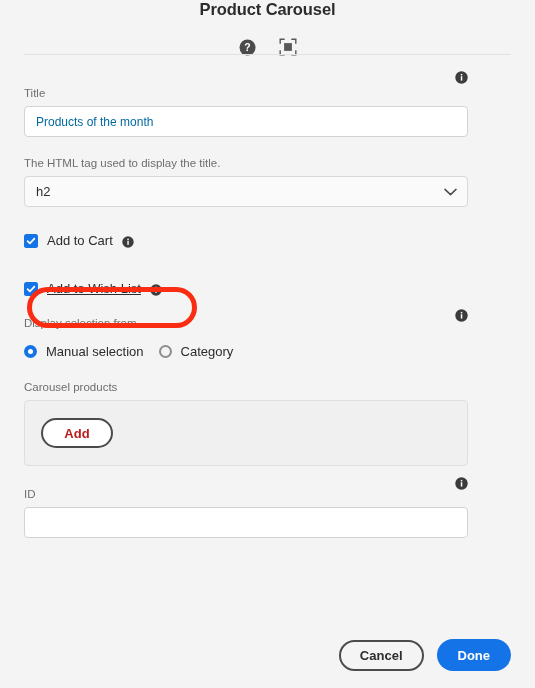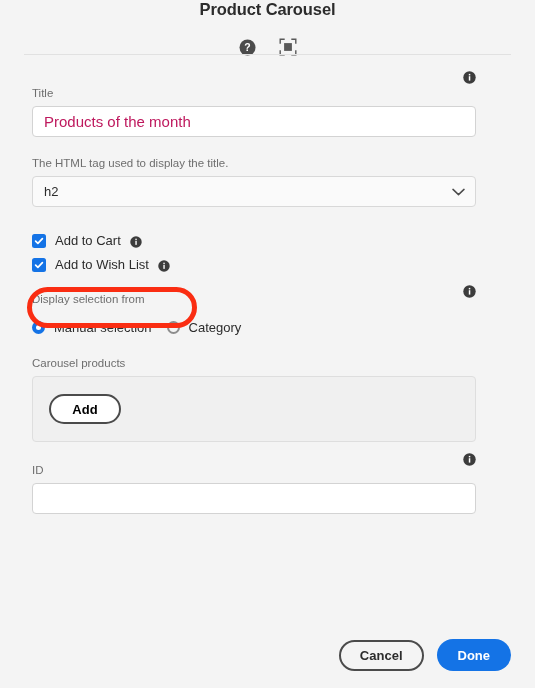--- a/index.html
+++ b/index.html
@@ -54,21 +54,21 @@
     height: 18px;
     display: inline-flex;
     align-items: center;
     justify-content: center;
     cursor: pointer;
   }
 
   
   .form-body {
     position: absolute;
-    left: 8px;
+    left: 0;
     top: 56px;
     width: 492px;
   }
   .field {
     position: relative;
     margin: 0 24px;
   }
   .field-label {
     font-size: 11.5px;
     color: #6e6e6e;
@@ -83,22 +83,22 @@
   }
 
   .text-input {
     box-sizing: border-box;
     width: 100%;
     height: 31px;
     background: #ffffff;
     border: 1px solid #d3d3d3;
     border-radius: 4px;
     font-family: "Liberation Sans", sans-serif;
-    font-size: 15px;
-    color: #be185d;
+    font-size: 12px;
+    color: #0369a1;
     padding: 0 11px;
     outline: none;
     display: flex;
     align-items: center;
   }
 
   .select-control {
     box-sizing: border-box;
     position: relative;
     width: 100%;
@@ -200,21 +200,21 @@
     padding-left: 16px;
   }
   .btn-outline {
     box-sizing: border-box;
     height: 30px;
     min-width: 72px;
     padding: 0 18px;
     border: 2px solid #4b4b4b;
     border-radius: 15px;
     background: #ffffff;
-    color: #000000;
+    color: #b91c1c;
     font-family: "Liberation Sans", sans-serif;
     font-size: 13px;
     font-weight: bold;
     display: inline-flex;
     align-items: center;
     justify-content: center;
     cursor: pointer;
   }
 
   
@@ -336,21 +336,21 @@
       <span style="display:inline-flex;">
         <svg width="12" height="12" viewBox="0 0 13 13">
           <circle cx="6.5" cy="6.5" r="6.2" fill="#3c3c3c"></circle>
           <rect x="5.8" y="5.2" width="1.5" height="4.4" fill="#ffffff"></rect>
           <rect x="5.8" y="2.9" width="1.5" height="1.5" fill="#ffffff"></rect>
         </svg>
       </span>
     </div>
   </div>
 
-  <div class="field" style="margin-top:4px;">
+  <div class="field" style="margin-top:28px;text-decoration:underline;">
     <div class="checkbox-row">
       <span class="checkbox">
         <svg width="10" height="10" viewBox="0 0 10 10">
           <path d="M1.6 5.1 L3.9 7.4 L8.4 2.6" stroke="#ffffff" stroke-width="1.7" fill="none" stroke-linecap="round" stroke-linejoin="round"></path>
         </svg>
       </span>
       <span class="checkbox-label">Add to Wish List</span>
       <span style="display:inline-flex;">
         <svg width="12" height="12" viewBox="0 0 13 13">
           <circle cx="6.5" cy="6.5" r="6.2" fill="#3c3c3c"></circle>

